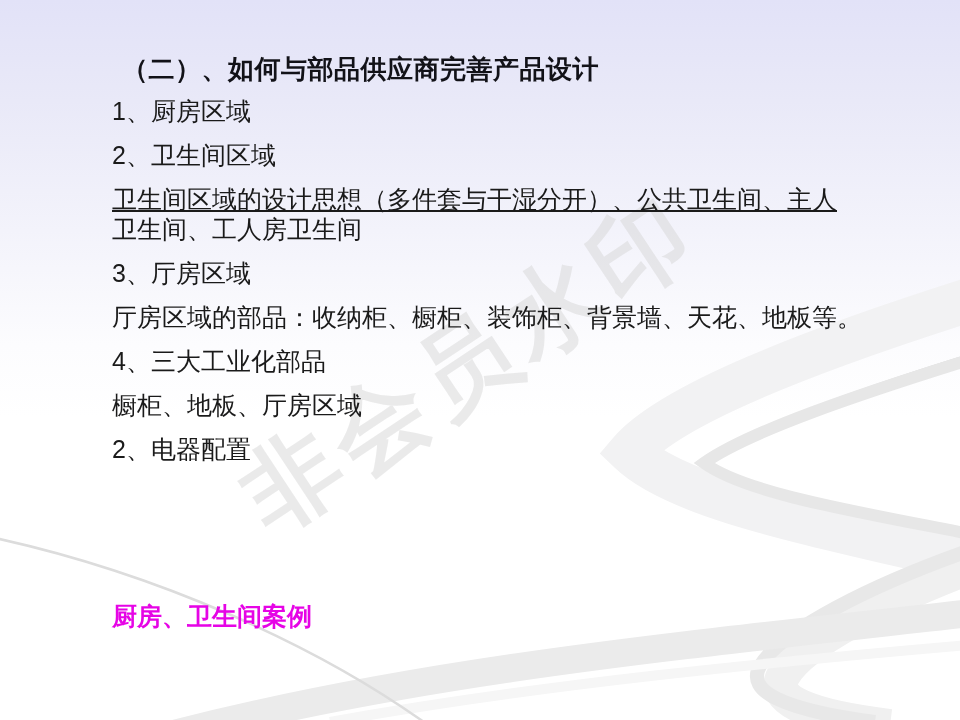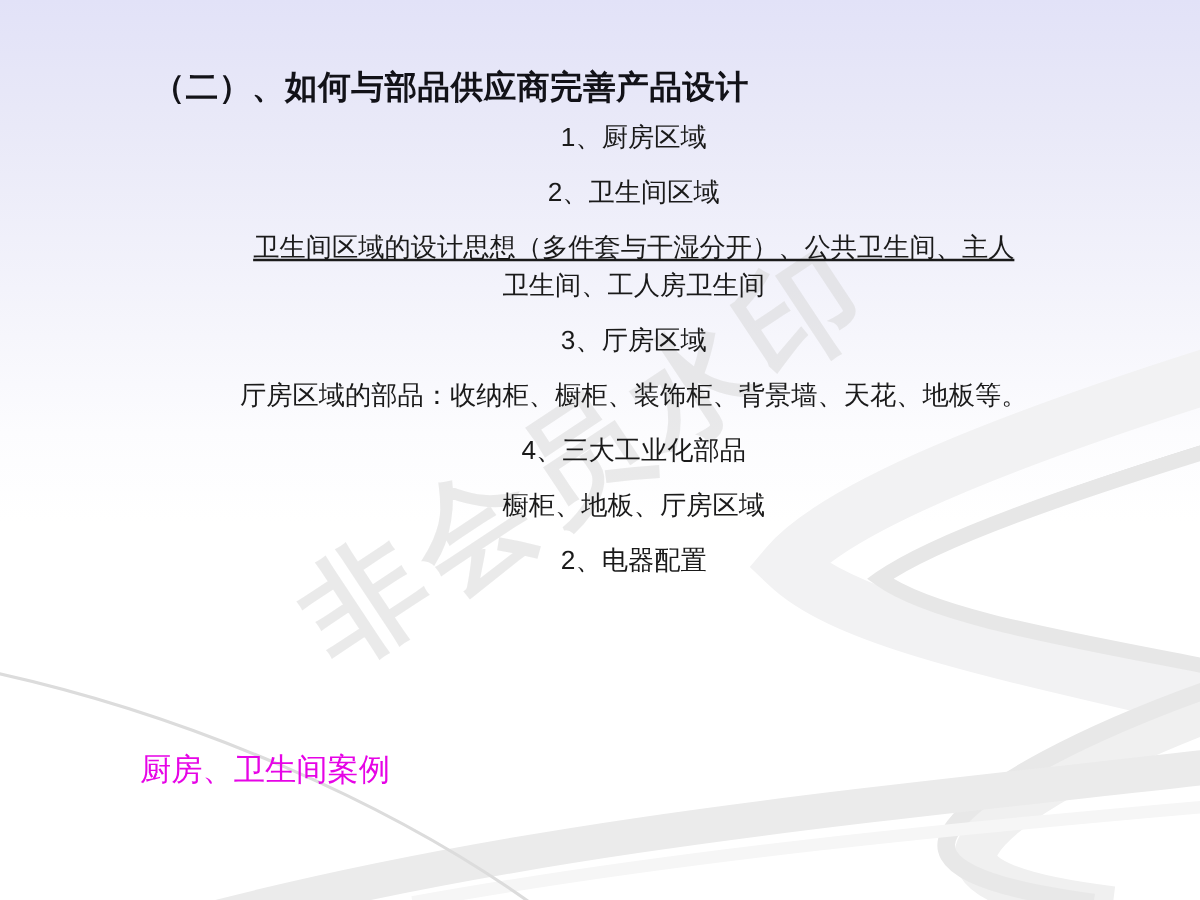--- a/index.html
+++ b/index.html
@@ -47,37 +47,37 @@
     z-index:2;
   }
   .body-text{
     position:absolute;
     left:112px;top:96px;
     width:790px;
     z-index:2;
   }
   .body-text p{
     margin:0 0 14px 0;
-    font-size:21px;
+    font-size:25px;
     line-height:30px;
     color:#1a1a1a;
     white-space:nowrap;
-    text-align:center;
   }
   .body-text p.tight{margin-bottom:0;text-decoration:underline;}
   .case-link{
     position:absolute;
     left:112px;top:601px;
     margin:0;
     font-size:25px;
     line-height:30px;
     color:#e604e6;
     white-space:nowrap;
     cursor:pointer;
     z-index:2;
+    font-weight:bold;
   }
 </style>
 </head>
 <body>
 
 <div class="slide">
 
   <svg class="swirl" viewBox="0 0 960 720" xmlns="http://www.w3.org/2000/svg" aria-hidden="true">
     <path d="M 985,295 C 810,350 670,405 630,452 C 680,500 820,525 985,565" fill="none" stroke="#f2f2f3" stroke-width="44"></path>
     <path d="M 985,350 C 855,390 748,428 702,460" fill="none" stroke="#dadada" stroke-width="2.5"></path>

